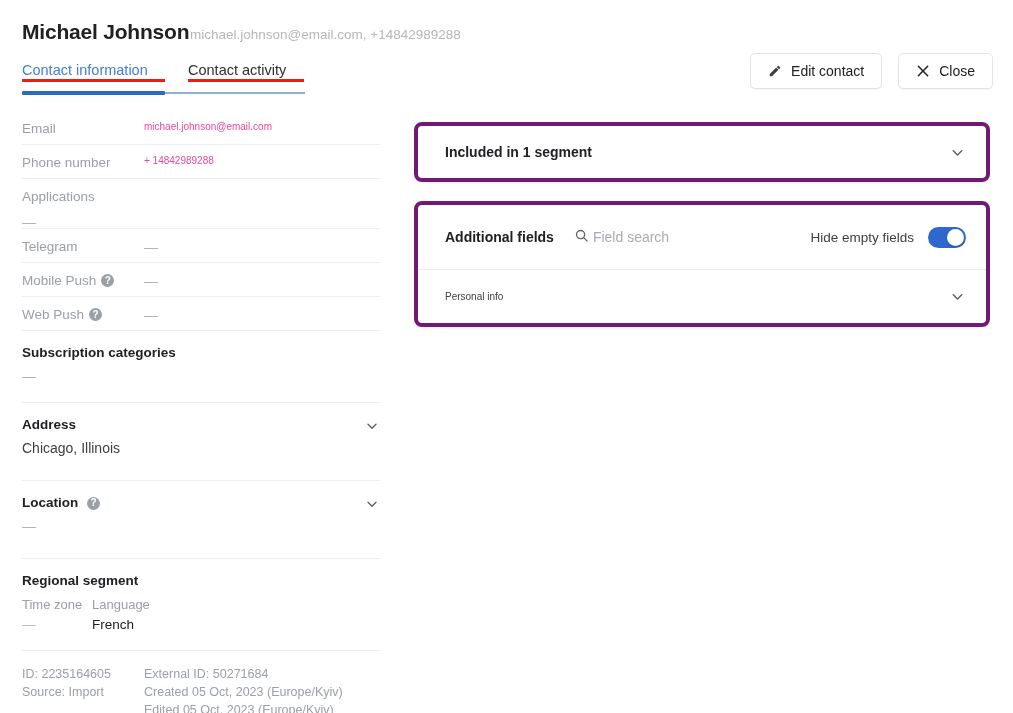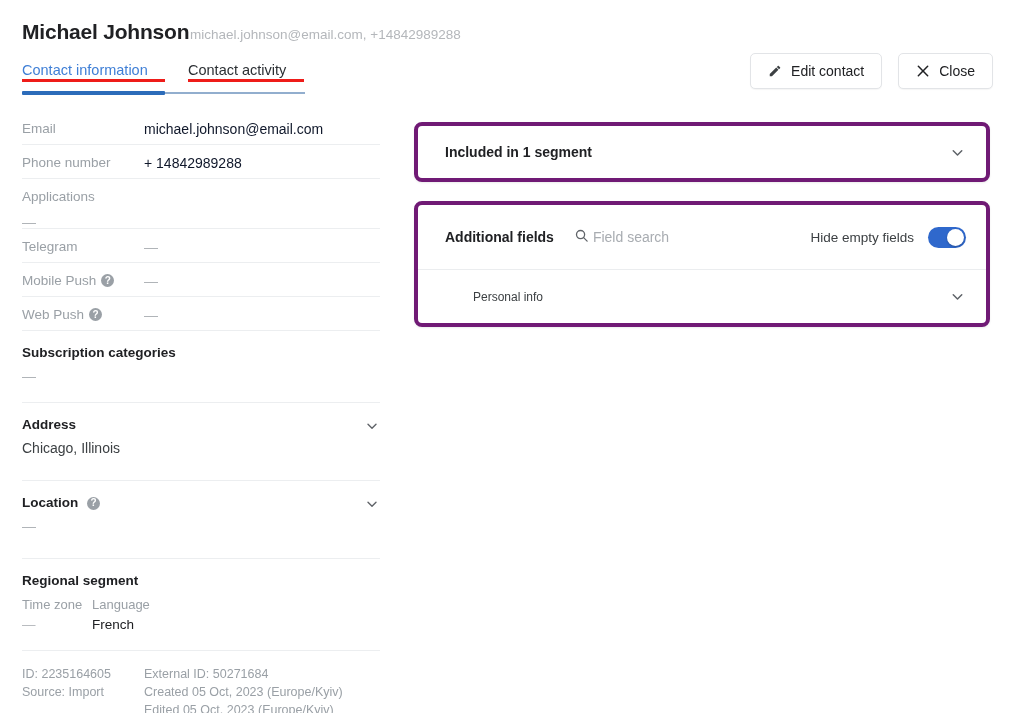--- a/index.html
+++ b/index.html
@@ -137,22 +137,22 @@
   .krow .k {
     width: 122px;
     font-size: 13.5px;
     color: #9aa0a6;
     padding-top: 10px;
     display: flex;
     align-items: center;
     gap: 5px;
   }
   .krow .v {
-    font-size: 14px;
-    color: #0f172a;
+    font-size: 10px;
+    color: #ec4899;
     padding-top: 10px;
   }
   .krow .v.dash { color: #b0b4b8; font-size: 14px; }
   .krow.tall { height: 49px; flex-direction: column; }
 
   .qmark {
     display: inline-flex;
     width: 13px; height: 13px;
     border-radius: 50%;
     background: #9aa0a6;
@@ -304,23 +304,22 @@
   }
   .fields-group {
     height: 53px;
     display: flex;
     align-items: center;
     padding: 0 20px 0 27px;
     justify-content: space-between;
     cursor: pointer;
   }
   .fields-group .label {
-    font-size: 12px;
+    font-size: 10px;
     color: #3c4043;
-    margin-left: 28px;
   }
   .chev-svg { display: block; }
 </style>
 </head>
 <body>
 
 <div class="header">
   <div class="contact-name">Michael Johnson</div>
   <div class="contact-subtitle">michael.johnson@email.com, +14842989288</div>
 

